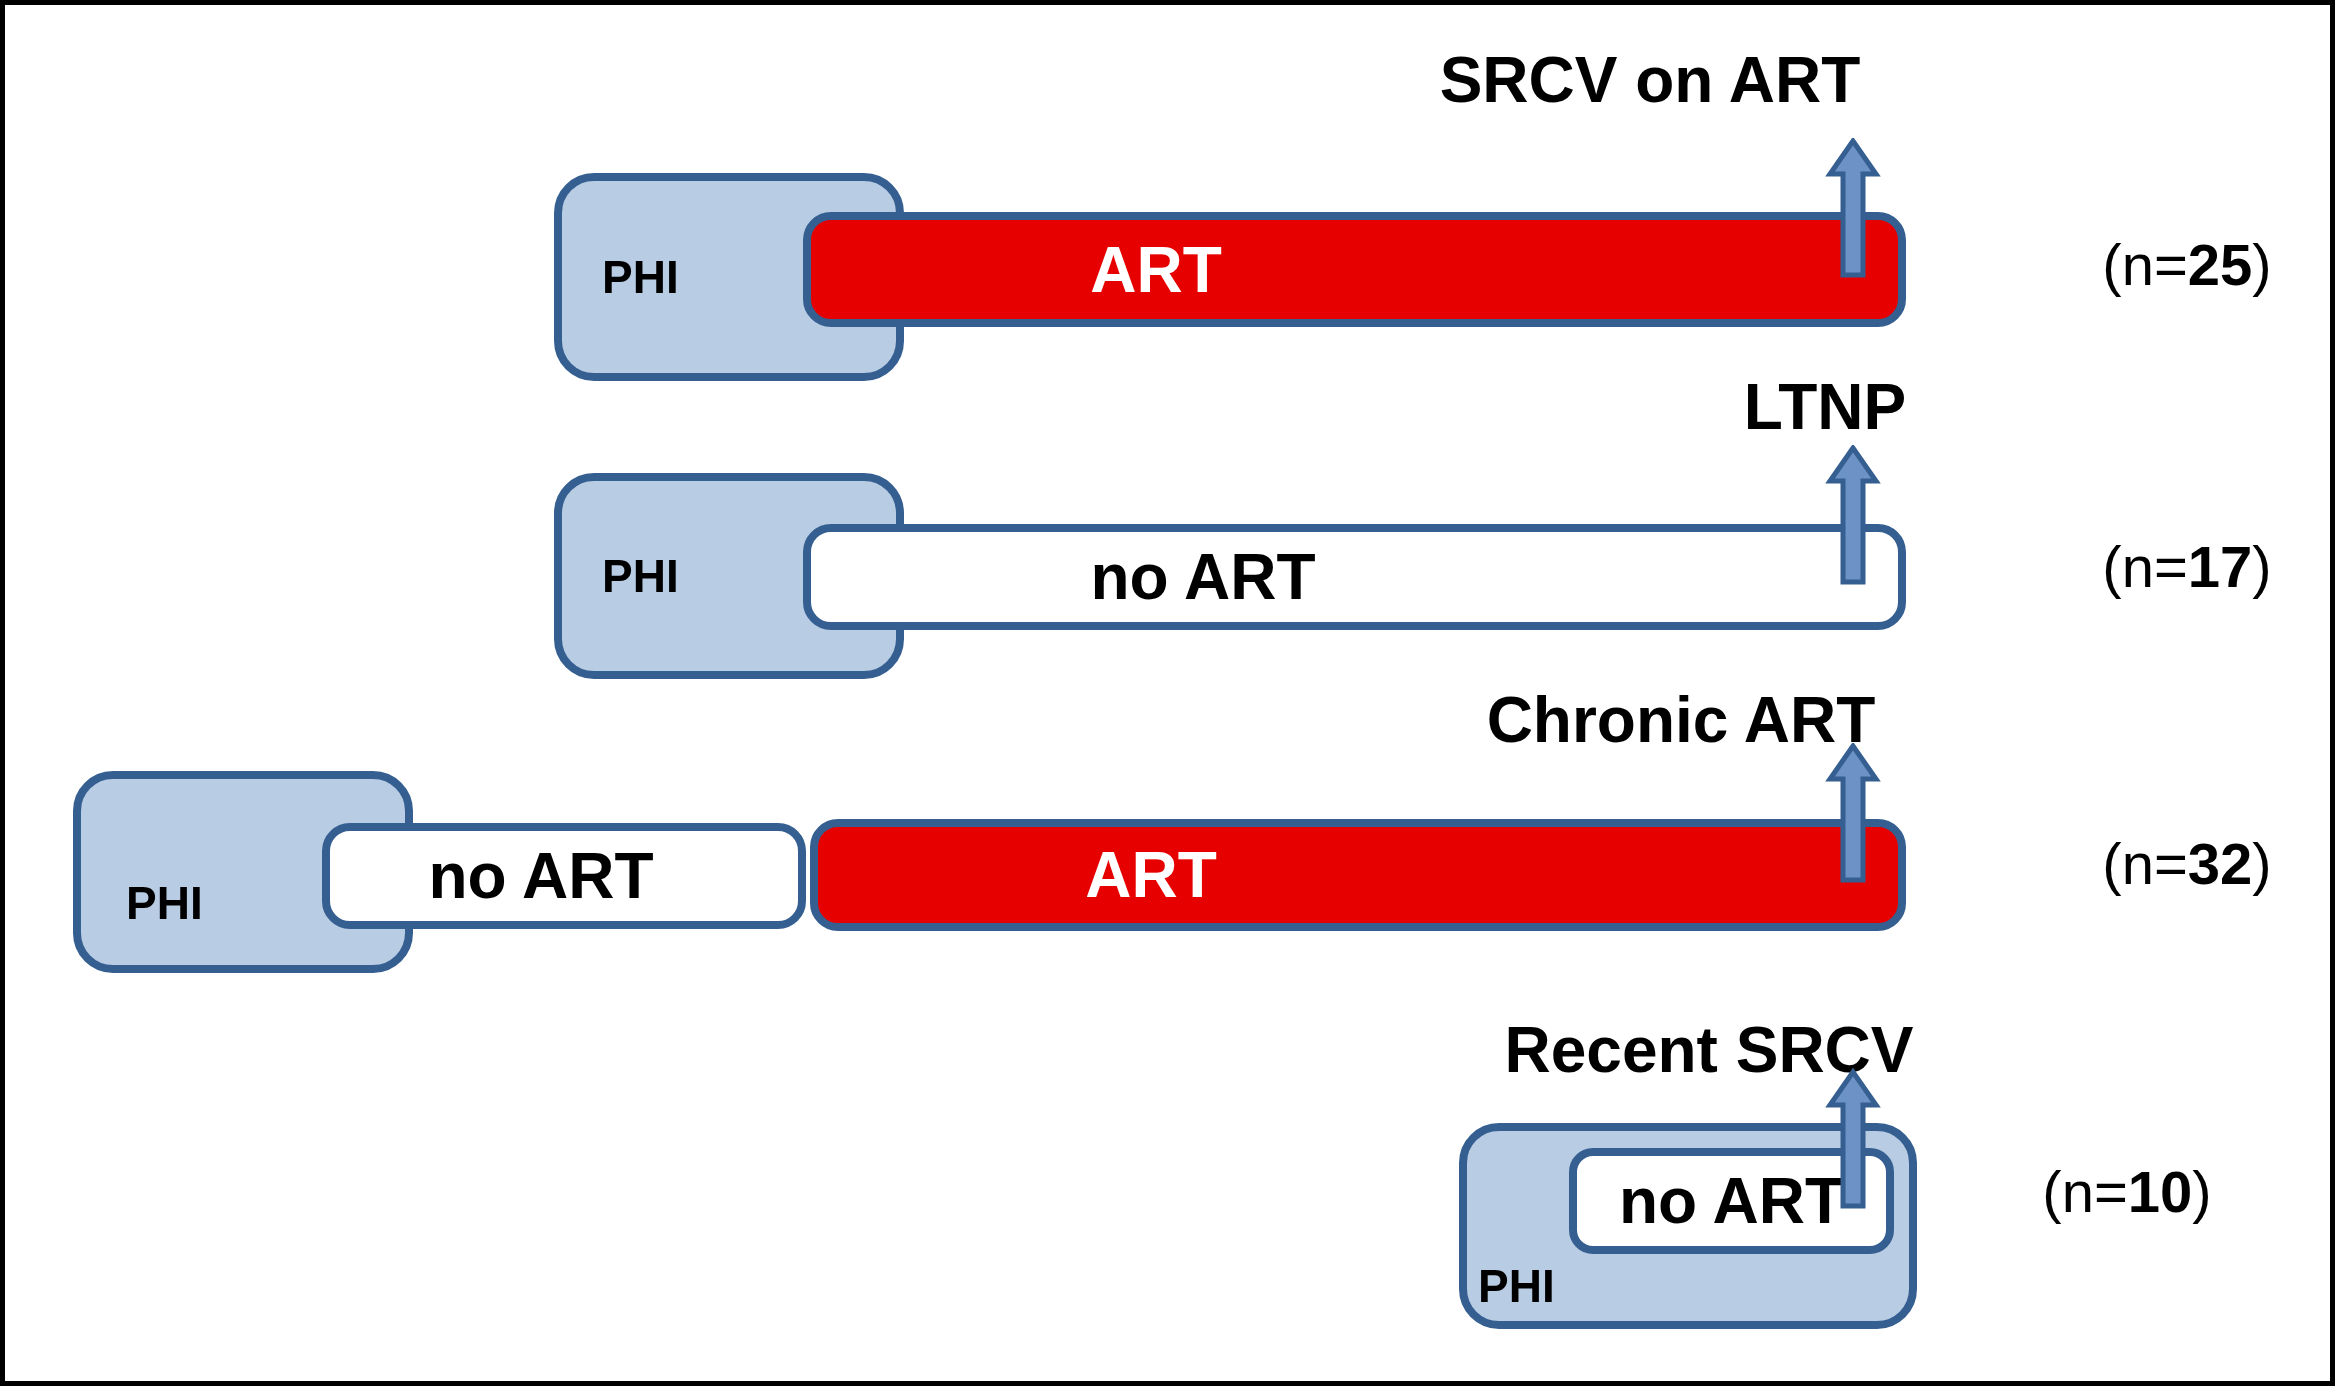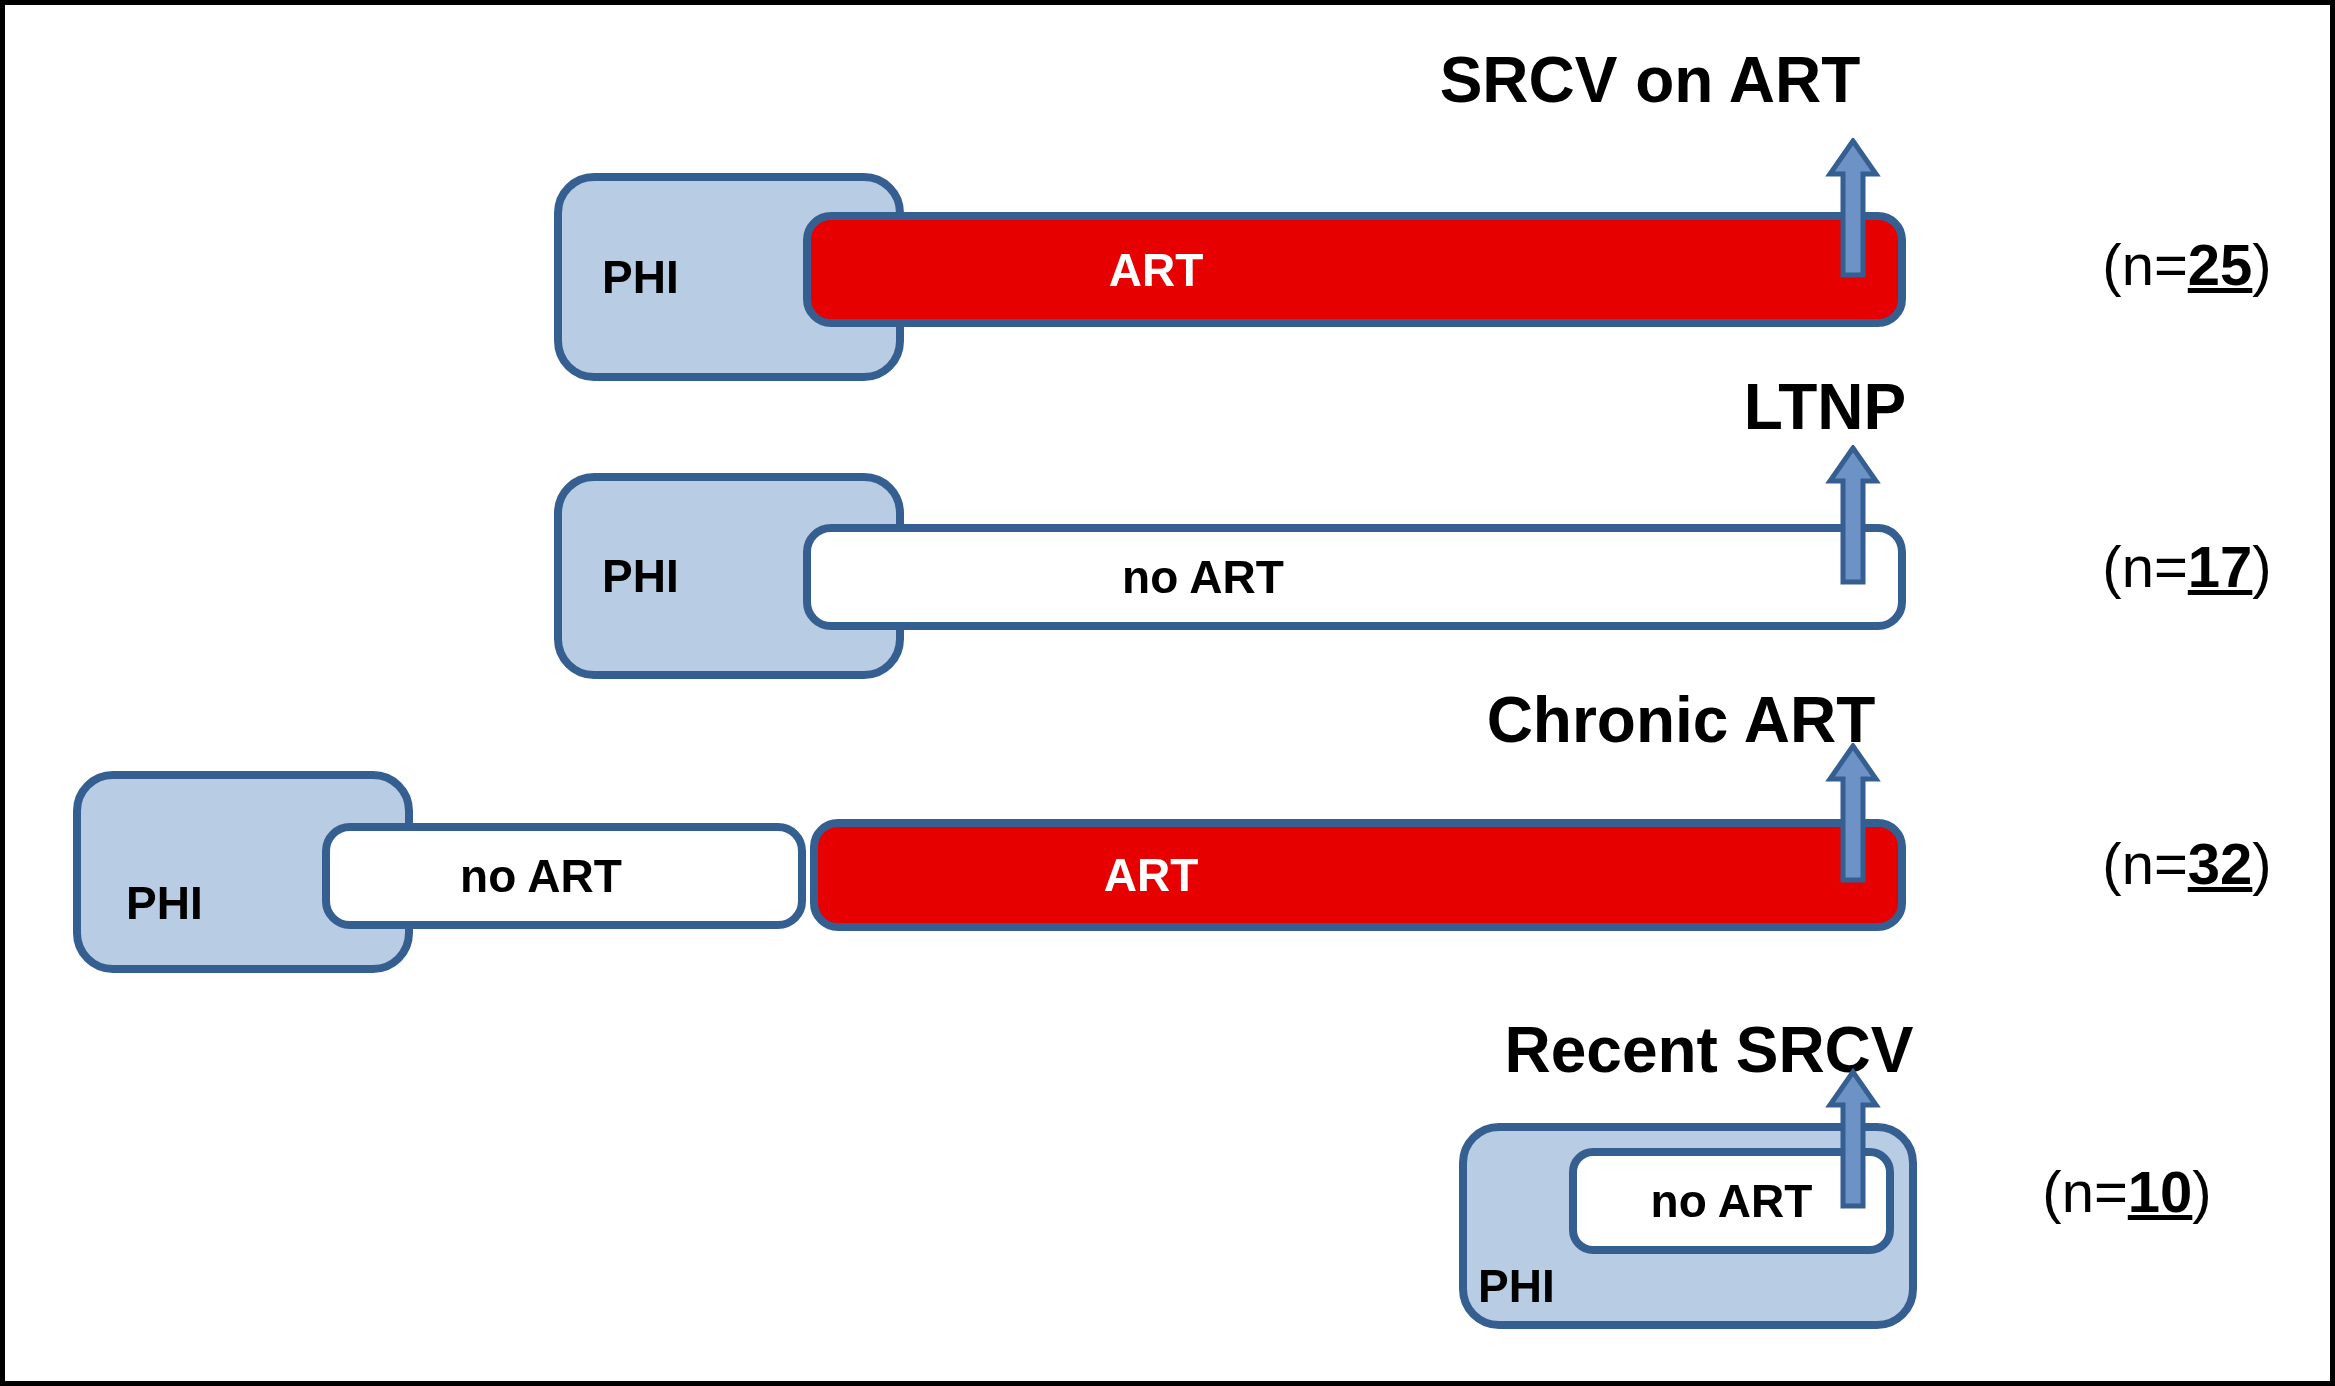--- a/index.html
+++ b/index.html
@@ -25,40 +25,40 @@
   .bar{
     border:8px solid #365f91;
     border-radius:28px;
     z-index:2;
   }
   .bar.art{background:#e60000;}
   .bar.noart{background:#ffffff;}
   
   .bar-text{
     display:flex;align-items:center;justify-content:center;
-    font-weight:bold;font-size:46px;
+    font-weight:bold;font-size:64px;
     z-index:3;white-space:nowrap;
   }
   .bar-text.white{color:#ffffff;}
   .phi-text{
     display:flex;align-items:center;
     font-weight:bold;font-size:46px;
     z-index:3;white-space:nowrap;
   }
   .outcome{
     width:500px;text-align:center;
     font-weight:bold;font-size:64px;
     z-index:4;white-space:nowrap;
   }
   .nlabel{
     width:260px;text-align:center;
     font-size:58px;font-weight:normal;
     z-index:4;white-space:nowrap;
   }
-  .nlabel .nval{font-weight:bold;text-decoration:underline;}
+  .nlabel .nval{font-weight:bold;}
   .arrow{z-index:5;}
 </style>
 </head>
 <body>
 
 <div id="canvas">
 
   <div class="abs outcome" style="left:1395px;top:38px;">SRCV on ART</div>
 
   <div class="abs phi-box" style="left:549px;top:168px;width:350px;height:208px;"></div>

